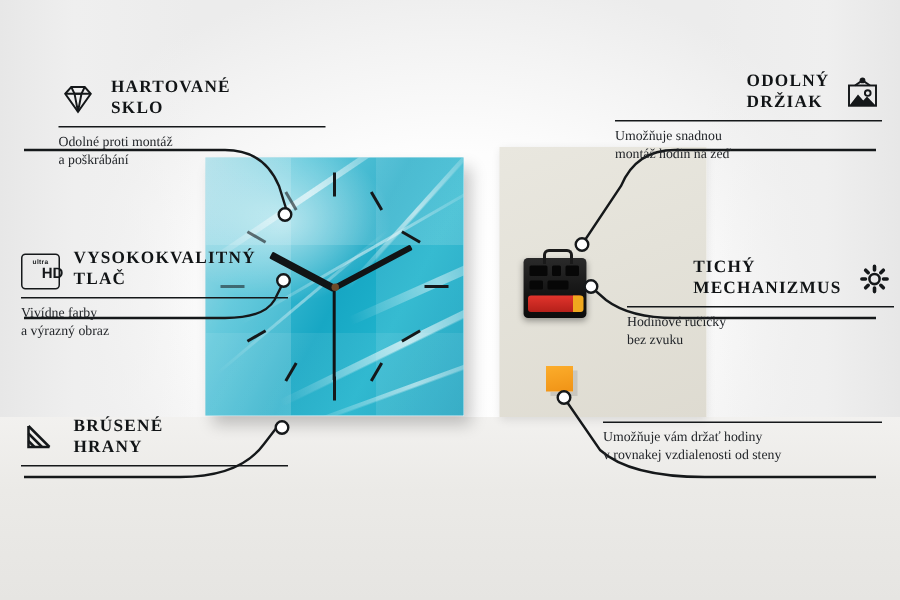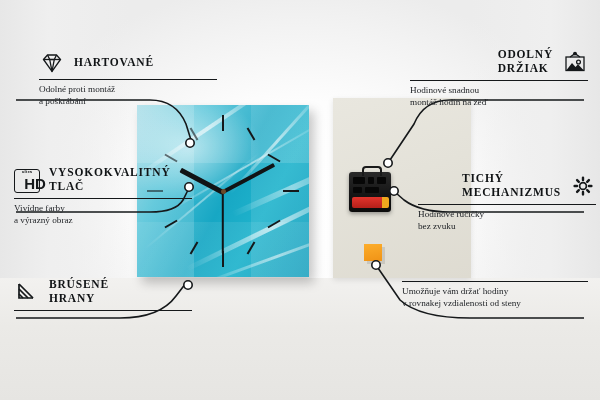--- a/index.html
+++ b/index.html
@@ -97,21 +97,21 @@
   #c-holder {right:12px;top:48px;  width:178px;}
   #c-mech   {right:4px;top:172px; width:178px;}
   #c-pads   {right:12px;top:276px; width:186px;}
 
   .hdbadge{
     width:24px;height:22px;border:1.4px solid #15181a;border-radius:3px;
     display:flex;flex-direction:column;align-items:center;justify-content:center;
     line-height:1;color:#15181a;
   }
   .hdbadge .u{font-family:"Liberation Sans",sans-serif;font-size:4.4px;letter-spacing:.2px;font-weight:700;}
-  .hdbadge .h{font-family:"Liberation Sans",sans-serif;font-size:15px;font-weight:700;margin-top:1px;margin-left:16px;}
+  .hdbadge .h{font-family:"Liberation Sans",sans-serif;font-size:10px;font-weight:700;margin-top:1px;margin-left:16px;}
 </style>
 </head>
 <body>
 
 <div id="stage">
 
   <div class="vign l"></div>
   <div class="vign r"></div>
 
   <div id="table"></div>
@@ -187,20 +187,21 @@
           <path d="M4.5,7.5 L8.5,3 H17.5 L21.5,7.5 L13,19.5 Z"></path>
           <path d="M4.5,7.5 H21.5"></path>
               <path d="M8.5,3 L10.7,7.5 L13,19.5"></path>
           <path d="M17.5,3 L15.3,7.5 L13,19.5"></path>
               <path d="M10.7,7.5 H15.3"></path>
         </g>
           </svg>
       </span>
       <div class="title">
         <div>HARTOVANÉ</div>
+        <div>SKLO</div>
       </div>
     </div>
     <div class="rule"></div>
     <div class="desc">
       <div>Odolné proti montáž</div>
       <div>a poškrábání</div>
     </div>
   </div>
 
   <div class="callout left" id="c-print">
@@ -256,21 +257,21 @@
         </g>
           </svg>
       </span>
       <div class="title">
         <div>ODOLNÝ</div>
         <div>DRŽIAK</div>
       </div>
     </div>
     <div class="rule"></div>
     <div class="desc">
-      <div>Hodinové snadnou</div>
+      <div>Umožňuje snadnou</div>
       <div>montáž hodin na zeď</div>
     </div>
   </div>
 
   <div class="callout right" id="c-mech">
     <div class="head">
       <span class="ico">
         <svg viewBox="0 0 26 22">
             <g fill="none" stroke="currentColor" stroke-width="1.7">
           <circle cx="13" cy="11" r="3.4"></circle>

